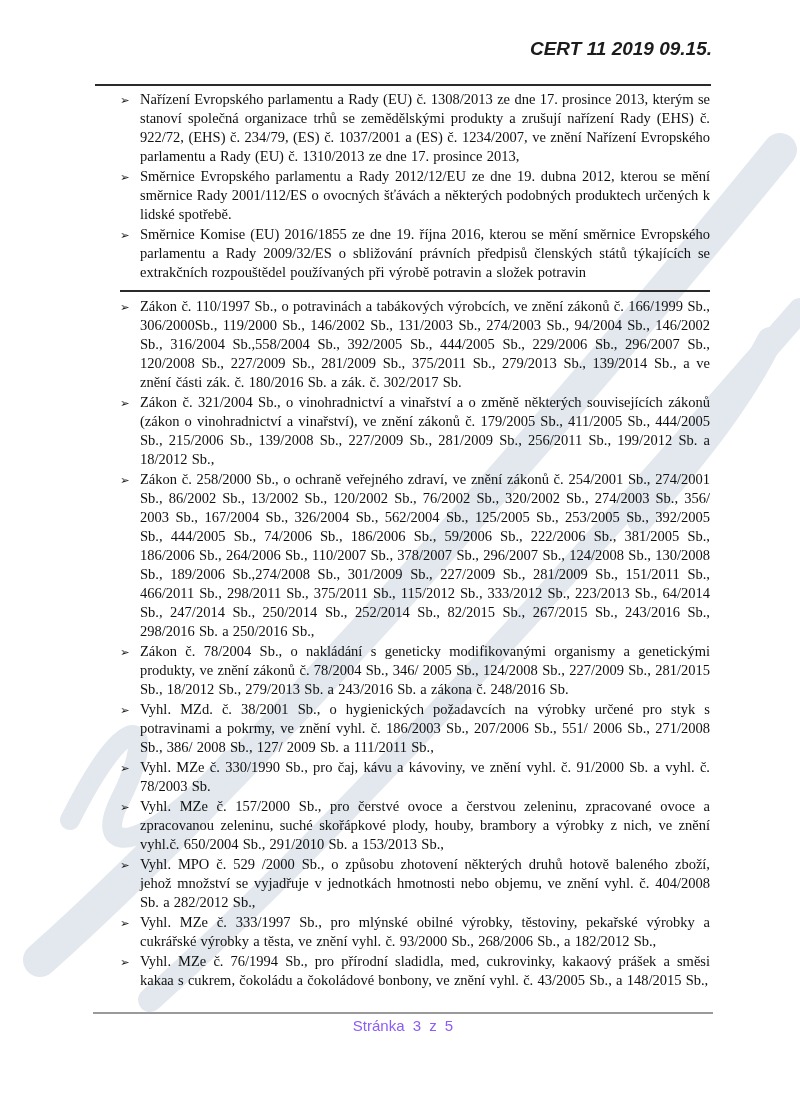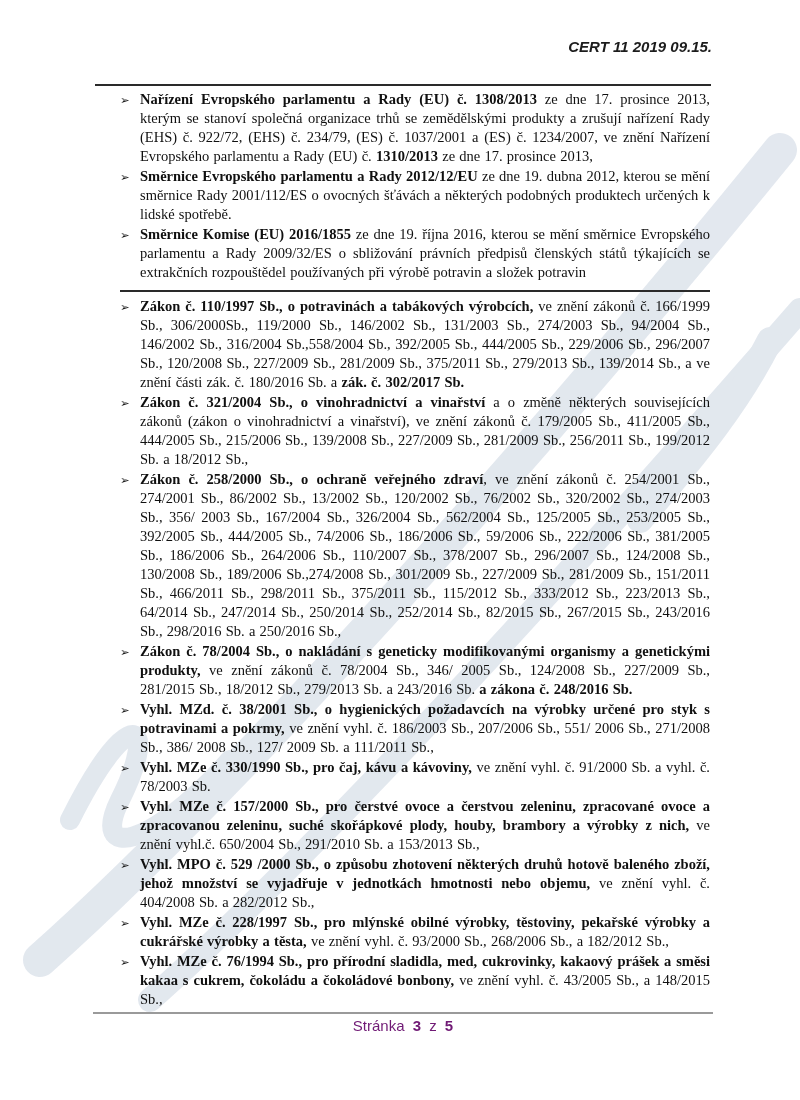--- a/index.html
+++ b/index.html
@@ -4,38 +4,38 @@
 <style>
   html,body{margin:0;padding:0;background:#ffffff;}
   .page{
     position:relative;width:800px;height:1100px;background:#ffffff;
     overflow:hidden;font-family:"Liberation Serif",serif;color:#101010;
   }
   .watermark{position:absolute;top:0;left:0;z-index:1;pointer-events:none;}
   .header-ref{
     position:absolute;top:38px;right:88px;z-index:2;
     font-family:"Liberation Sans",sans-serif;font-style:italic;font-weight:bold;
-    font-size:15px;color:#1c1c1c;
+    font-size:19px;color:#1c1c1c;
   }
   .rule-top{position:absolute;top:84px;left:95px;width:616px;border-top:2px solid #2a2a2a;z-index:2;}
   .content{position:absolute;top:90px;left:140px;width:570px;z-index:2;}
   .item{
     position:relative;text-align:justify;font-size:14.5px;line-height:19px;
     word-spacing:0.6px;margin:0 0 1px 0;
   }
   .item .bullet{
     position:absolute;left:-20px;top:1px;font-family:"DejaVu Sans",sans-serif;
     font-size:11.5px;color:#151515;
   }
-  .b{font-weight:bold;}
+  .b{font-weight:normal;}
   .rule-mid{border-top:2px solid #2a2a2a;width:590px;margin:8px 0 5px -20px;}
   .footer-rule{position:absolute;top:1012px;left:93px;width:620px;border-top:2px solid #9a9a9a;z-index:2;}
   .footer-text{
     position:absolute;top:1017px;left:93px;width:620px;text-align:center;z-index:2;
-    font-family:"Liberation Sans",sans-serif;font-size:15px;color:#701a75;
+    font-family:"Liberation Sans",sans-serif;font-size:15px;color:#8b5cf6;
   }
   .footer-text span + span{margin-left:4px;}
 </style>
 </head>
 <body>
 
 <div class="page">
 
   <svg class="watermark" width="800" height="1100" viewBox="0 0 800 1100" aria-hidden="true">
     <g fill="none" stroke="#dee4ec" stroke-linecap="round" opacity="0.85">
@@ -59,21 +59,21 @@
     <div class="rule-mid"></div>
     <div id="list-cz">
         <div class="item"><span class="bullet">➢</span><span class="b">Zákon č. 110/1997 Sb., o potravinách a tabákových výrobcích,</span><span> ve znění zákonů č. 166/1999 Sb., 306/2000Sb., 119/2000 Sb., 146/2002 Sb., 131/2003 Sb., 274/2003 Sb., 94/2004 Sb., 146/2002 Sb., 316/2004 Sb.,558/2004 Sb., 392/2005 Sb., 444/2005 Sb., 229/2006 Sb., 296/2007 Sb., 120/2008 Sb., 227/2009 Sb., 281/2009 Sb., 375/2011 Sb., 279/2013 Sb., 139/2014 Sb., a ve znění části zák. č. 180/2016 Sb. a </span><span class="b">zák. č. 302/2017 Sb.</span></div>
         <div class="item"><span class="bullet">➢</span><span class="b">Zákon č. 321/2004 Sb., o vinohradnictví a vinařství</span><span> a o změně některých souvisejících zákonů (zákon o vinohradnictví a vinařství), ve znění zákonů č. 179/2005 Sb., 411/2005 Sb., 444/2005 Sb., 215/2006 Sb., 139/2008 Sb., 227/2009 Sb., 281/2009 Sb., 256/2011 Sb., 199/2012 Sb. a 18/2012 Sb.,</span></div>
         <div class="item"><span class="bullet">➢</span><span class="b">Zákon č. 258/2000 Sb., o ochraně veřejného zdraví</span><span>, ve znění zákonů č. 254/2001 Sb., 274/2001 Sb., 86/2002 Sb., 13/2002 Sb., 120/2002 Sb., 76/2002 Sb., 320/2002 Sb., 274/2003 Sb., 356/ 2003 Sb., 167/2004 Sb., 326/2004 Sb., 562/2004 Sb., 125/2005 Sb., 253/2005 Sb., 392/2005 Sb., 444/2005 Sb., 74/2006 Sb., 186/2006 Sb., 59/2006 Sb., 222/2006 Sb., 381/2005 Sb., 186/2006 Sb., 264/2006 Sb., 110/2007 Sb., 378/2007 Sb., 296/2007 Sb., 124/2008 Sb., 130/2008 Sb., 189/2006 Sb.,274/2008 Sb., 301/2009 Sb., 227/2009 Sb., 281/2009 Sb., 151/2011 Sb., 466/2011 Sb., 298/2011 Sb., 375/2011 Sb., 115/2012 Sb., 333/2012 Sb., 223/2013 Sb., 64/2014 Sb., 247/2014 Sb., 250/2014 Sb., 252/2014 Sb., 82/2015 Sb., 267/2015 Sb., 243/2016 Sb., 298/2016 Sb. a 250/2016 Sb.,</span></div>
         <div class="item"><span class="bullet">➢</span><span class="b">Zákon č. 78/2004 Sb., o nakládání s geneticky modifikovanými organismy a genetickými produkty,</span><span> ve znění zákonů č. 78/2004 Sb., 346/ 2005 Sb., 124/2008 Sb., 227/2009 Sb., 281/2015 Sb., 18/2012 Sb., 279/2013 Sb. a 243/2016 Sb.</span><span class="b"> a zákona č. 248/2016 Sb.</span></div>
         <div class="item"><span class="bullet">➢</span><span class="b">Vyhl. MZd. č. 38/2001 Sb., o hygienických požadavcích na výrobky určené pro styk s potravinami a pokrmy,</span><span> ve znění vyhl. č. 186/2003 Sb., 207/2006 Sb., 551/ 2006 Sb., 271/2008 Sb., 386/ 2008 Sb., 127/ 2009 Sb. a  111/2011 Sb.,</span></div>
         <div class="item"><span class="bullet">➢</span><span class="b">Vyhl. MZe č. 330/1990 Sb., pro čaj, kávu a kávoviny,</span><span> ve znění vyhl. č. 91/2000 Sb. a vyhl. č. 78/2003 Sb.</span></div>
         <div class="item"><span class="bullet">➢</span><span class="b">Vyhl. MZe č. 157/2000 Sb., pro čerstvé ovoce a čerstvou zeleninu, zpracované ovoce a zpracovanou zeleninu, suché skořápkové plody, houby, brambory a výrobky z nich,</span><span> ve znění vyhl.č. 650/2004 Sb., 291/2010 Sb. a 153/2013 Sb.,</span></div>
         <div class="item"><span class="bullet">➢</span><span class="b">Vyhl. MPO č. 529 /2000 Sb., o způsobu zhotovení některých druhů hotově baleného zboží, jehož množství se vyjadřuje v jednotkách hmotnosti nebo objemu,</span><span> ve znění vyhl. č. 404/2008 Sb. a 282/2012 Sb.,</span></div>
-        <div class="item"><span class="bullet">➢</span><span class="b">Vyhl. MZe č. 228/1997 Sb., pro mlýnské obilné výrobky, těstoviny, pekařské výrobky a cukrářské výrobky a těsta,</span><span> ve znění vyhl. č. 93/2000 Sb., 268/2006 Sb., a 182/2012 Sb.,</span></div>
+        <div class="item"><span class="bullet">➢</span><span class="b">Vyhl. MZe č. 333/1997 Sb., pro mlýnské obilné výrobky, těstoviny, pekařské výrobky a cukrářské výrobky a těsta,</span><span> ve znění vyhl. č. 93/2000 Sb., 268/2006 Sb., a 182/2012 Sb.,</span></div>
         <div class="item"><span class="bullet">➢</span><span class="b">Vyhl. MZe č. 76/1994 Sb., pro přírodní sladidla, med, cukrovinky, kakaový prášek a směsi kakaa s cukrem, čokoládu a čokoládové bonbony,</span><span> ve znění vyhl. č. 43/2005 Sb., a 148/2015 Sb.,</span></div>
       </div>
   </div>
 
   <div class="footer-rule"></div>
   <div class="footer-text">
     <span>Stránka</span>
     <span class="b">3</span>
     <span>z</span>
     <span class="b">5</span>

